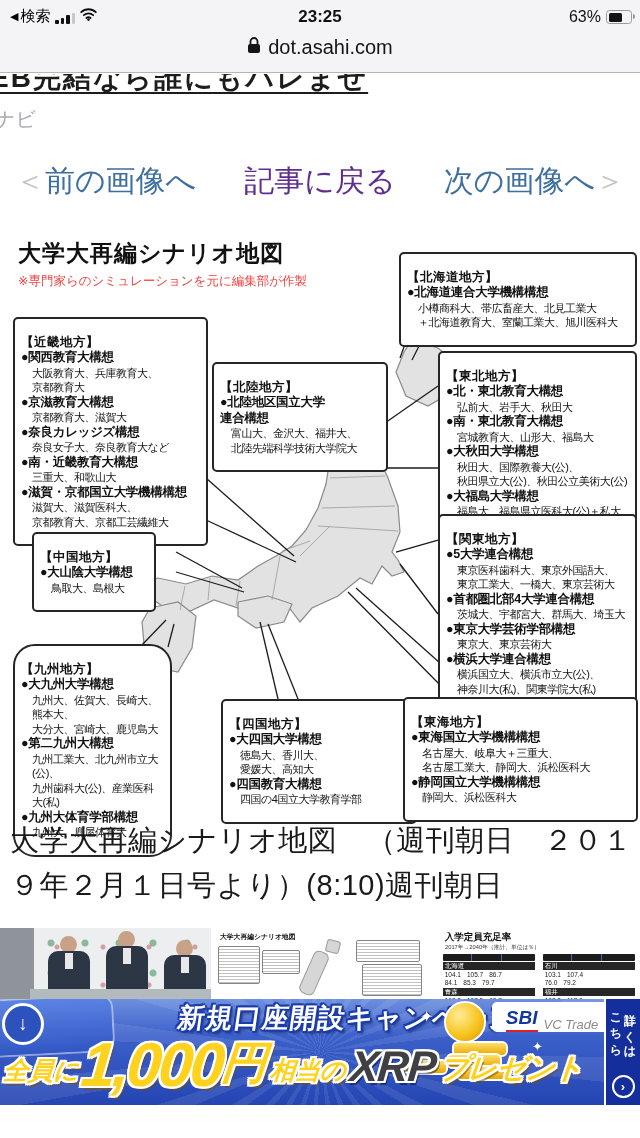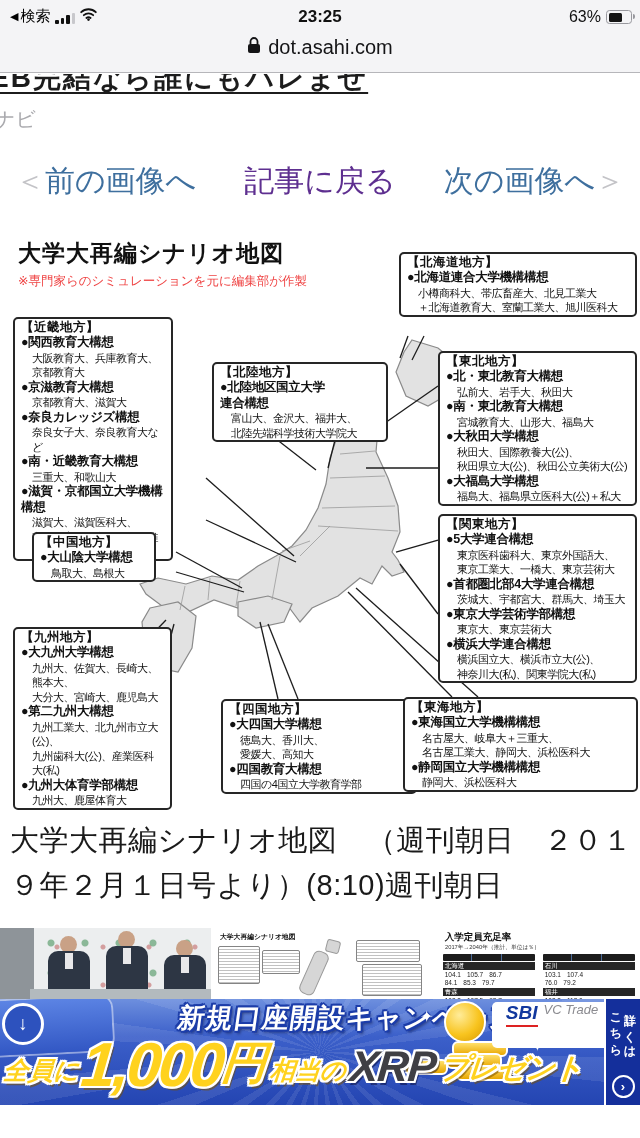--- a/index.html
+++ b/index.html
@@ -38,21 +38,21 @@
   .imgnav .lnk{color:#3e6f9e;display:flex;align-items:center}
   .imgnav .back{color:#5e2f90}
   .imgnav .chev{color:#c3c3c7}
 
   
   .figure{position:absolute;top:226px;left:0;width:640px;height:586px;background:#fff;z-index:4}
   .fig-title{position:absolute;left:18px;top:12px;font-size:23px;font-weight:700;letter-spacing:1px;z-index:3}
   .fig-sub{position:absolute;left:18px;top:47px;font-size:12.5px;color:#ef4444;z-index:3}
   .mapsvg{position:absolute;left:0;top:0;z-index:1}
   .rbox{position:absolute;background:#fff;border:2px solid #262626;border-radius:5px;
-        padding:0 6px;box-sizing:border-box;z-index:2}
+        padding:15px 6px;box-sizing:border-box;z-index:2}
   .rhead{font-size:12.5px;font-weight:700;letter-spacing:.5px;line-height:16px}
   .rplan{font-size:12.5px;font-weight:700;line-height:15.5px;letter-spacing:-.3px;white-space:pre-line}
   .runis{font-size:11px;line-height:14.5px;padding-left:11px;letter-spacing:-.5px;white-space:pre-line;color:#131313}
 
   
   .caption{position:absolute;top:818px;left:10px;width:624px;font-size:29px;line-height:45px;
            color:#1a1a1a;letter-spacing:.5px;z-index:4}
 
   
   .thumbs{position:absolute;top:928px;left:0;width:640px;height:71px;display:flex;z-index:4;background:#fff}
@@ -113,22 +113,22 @@
   .m-amt{font-size:62px;letter-spacing:-3px;line-height:.95;padding-bottom:2px}
   .m-yen{font-size:45px;padding-bottom:4px}
   .m-mid{font-size:25px;padding:0 2px 10px 4px}
   .m-cur{font-size:43px;letter-spacing:-1px;padding:0 2px 6px 2px}
   .m-suf{font-size:29px;padding:0 0 8px 2px;letter-spacing:-1px}
   .coinbar{position:absolute;width:52px;height:12px;border-radius:6px;border:2px solid #fff;
            background:linear-gradient(#ffe06a,#e9a700);z-index:2}
   .coin{position:absolute;border-radius:50%;border:2px solid #fff;z-index:2;
         background:radial-gradient(circle at 35% 32%,#ffec9a,#f8c41f 55%,#d89900)}
   .spark{position:absolute;color:#fff;z-index:2}
-  .sbi{position:absolute;left:492px;top:3px;width:120px;height:46px;background:#fff;border-radius:5px;
-       display:flex;align-items:flex-start;justify-content:center;gap:6px;z-index:3}
+  .sbi{position:absolute;left:492px;top:3px;width:120px;height:30px;background:#fff;border-radius:5px;
+       display:flex;align-items:flex-end;justify-content:center;gap:6px;z-index:3}
   .sbi-logo{font-size:19px;font-weight:700;font-style:italic;color:#12389e;
             border-bottom:2px solid #d22;padding-bottom:1px}
   .sbi-sub{font-size:13px;font-style:italic;color:#8b8b90}
   .cta{position:absolute;right:0;top:0;width:36px;height:106px;background:#142f9b;border-left:2px solid #fff;
        display:flex;flex-direction:column;align-items:center;justify-content:space-between;
        padding:5px 0 7px;box-sizing:border-box;z-index:4}
   .cta-txt{writing-mode:vertical-rl;font-size:12px;font-weight:700;color:#fff;letter-spacing:2px;
            line-height:14px;white-space:pre-line}
   .cta-arrow{width:19px;height:19px;border:2px solid #fff;border-radius:50%;color:#fff;font-size:13px;
              display:flex;align-items:center;justify-content:center;font-weight:700}
@@ -236,21 +236,21 @@
         <path d="M168,421 L174,398"></path>
       <path d="M278,473 L260,396"></path>
         <path d="M298,473 L268,398"></path>
       <path d="M452,471 L348,366"></path>
         <path d="M478,471 L356,362"></path>
     </g>
   </svg>
   <div class="fig-title">大学大再編シナリオ地図</div>
   <div class="fig-sub">※専門家らのシミュレーションを元に編集部が作製</div>
 
-<div class="rbox" style="left: 13px; top: 91px; width: 160px;">
+<div class="rbox" style="left: 13px; top: 91px; width: 195px;">
       <div class="rhead">【近畿地方】</div>
       <div class="rplan">●関西教育大構想</div>
       <div class="runis">大阪教育大、兵庫教育大、
 京都教育大</div>
       <div class="rplan">●京滋教育大構想</div>
       <div class="runis">京都教育大、滋賀大</div>
       <div class="rplan">●奈良カレッジズ構想</div>
       <div class="runis">奈良女子大、奈良教育大など</div>
       <div class="rplan">●南・近畿教育大構想</div>
       <div class="runis">三重大、和歌山大</div>
@@ -294,21 +294,21 @@
       <div class="runis">東京大、東京芸術大</div>
       <div class="rplan">●横浜大学連合構想</div>
       <div class="runis">横浜国立大、横浜市立大(公)、
 神奈川大(私)、関東学院大(私)</div>
     </div>
     <div class="rbox" style="left: 32px; top: 306px; width: 124px;">
       <div class="rhead">【中国地方】</div>
       <div class="rplan">●大山陰大学構想</div>
       <div class="runis">鳥取大、島根大</div>
     </div>
-    <div class="rbox" style="left: 13px; top: 401px; width: 159px;">
+    <div class="rbox" style="left: 13px; top: 418px; width: 159px; border-radius: 22px;">
       <div class="rhead">【九州地方】</div>
       <div class="rplan">●大九州大学構想</div>
       <div class="runis">九州大、佐賀大、長崎大、熊本大、
 大分大、宮崎大、鹿児島大</div>
       <div class="rplan">●第二九州大構想</div>
       <div class="runis">九州工業大、北九州市立大(公)、
 九州歯科大(公)、産業医科大(私)</div>
       <div class="rplan">●九州大体育学部構想</div>
       <div class="runis">九州大、鹿屋体育大</div>
     </div>

